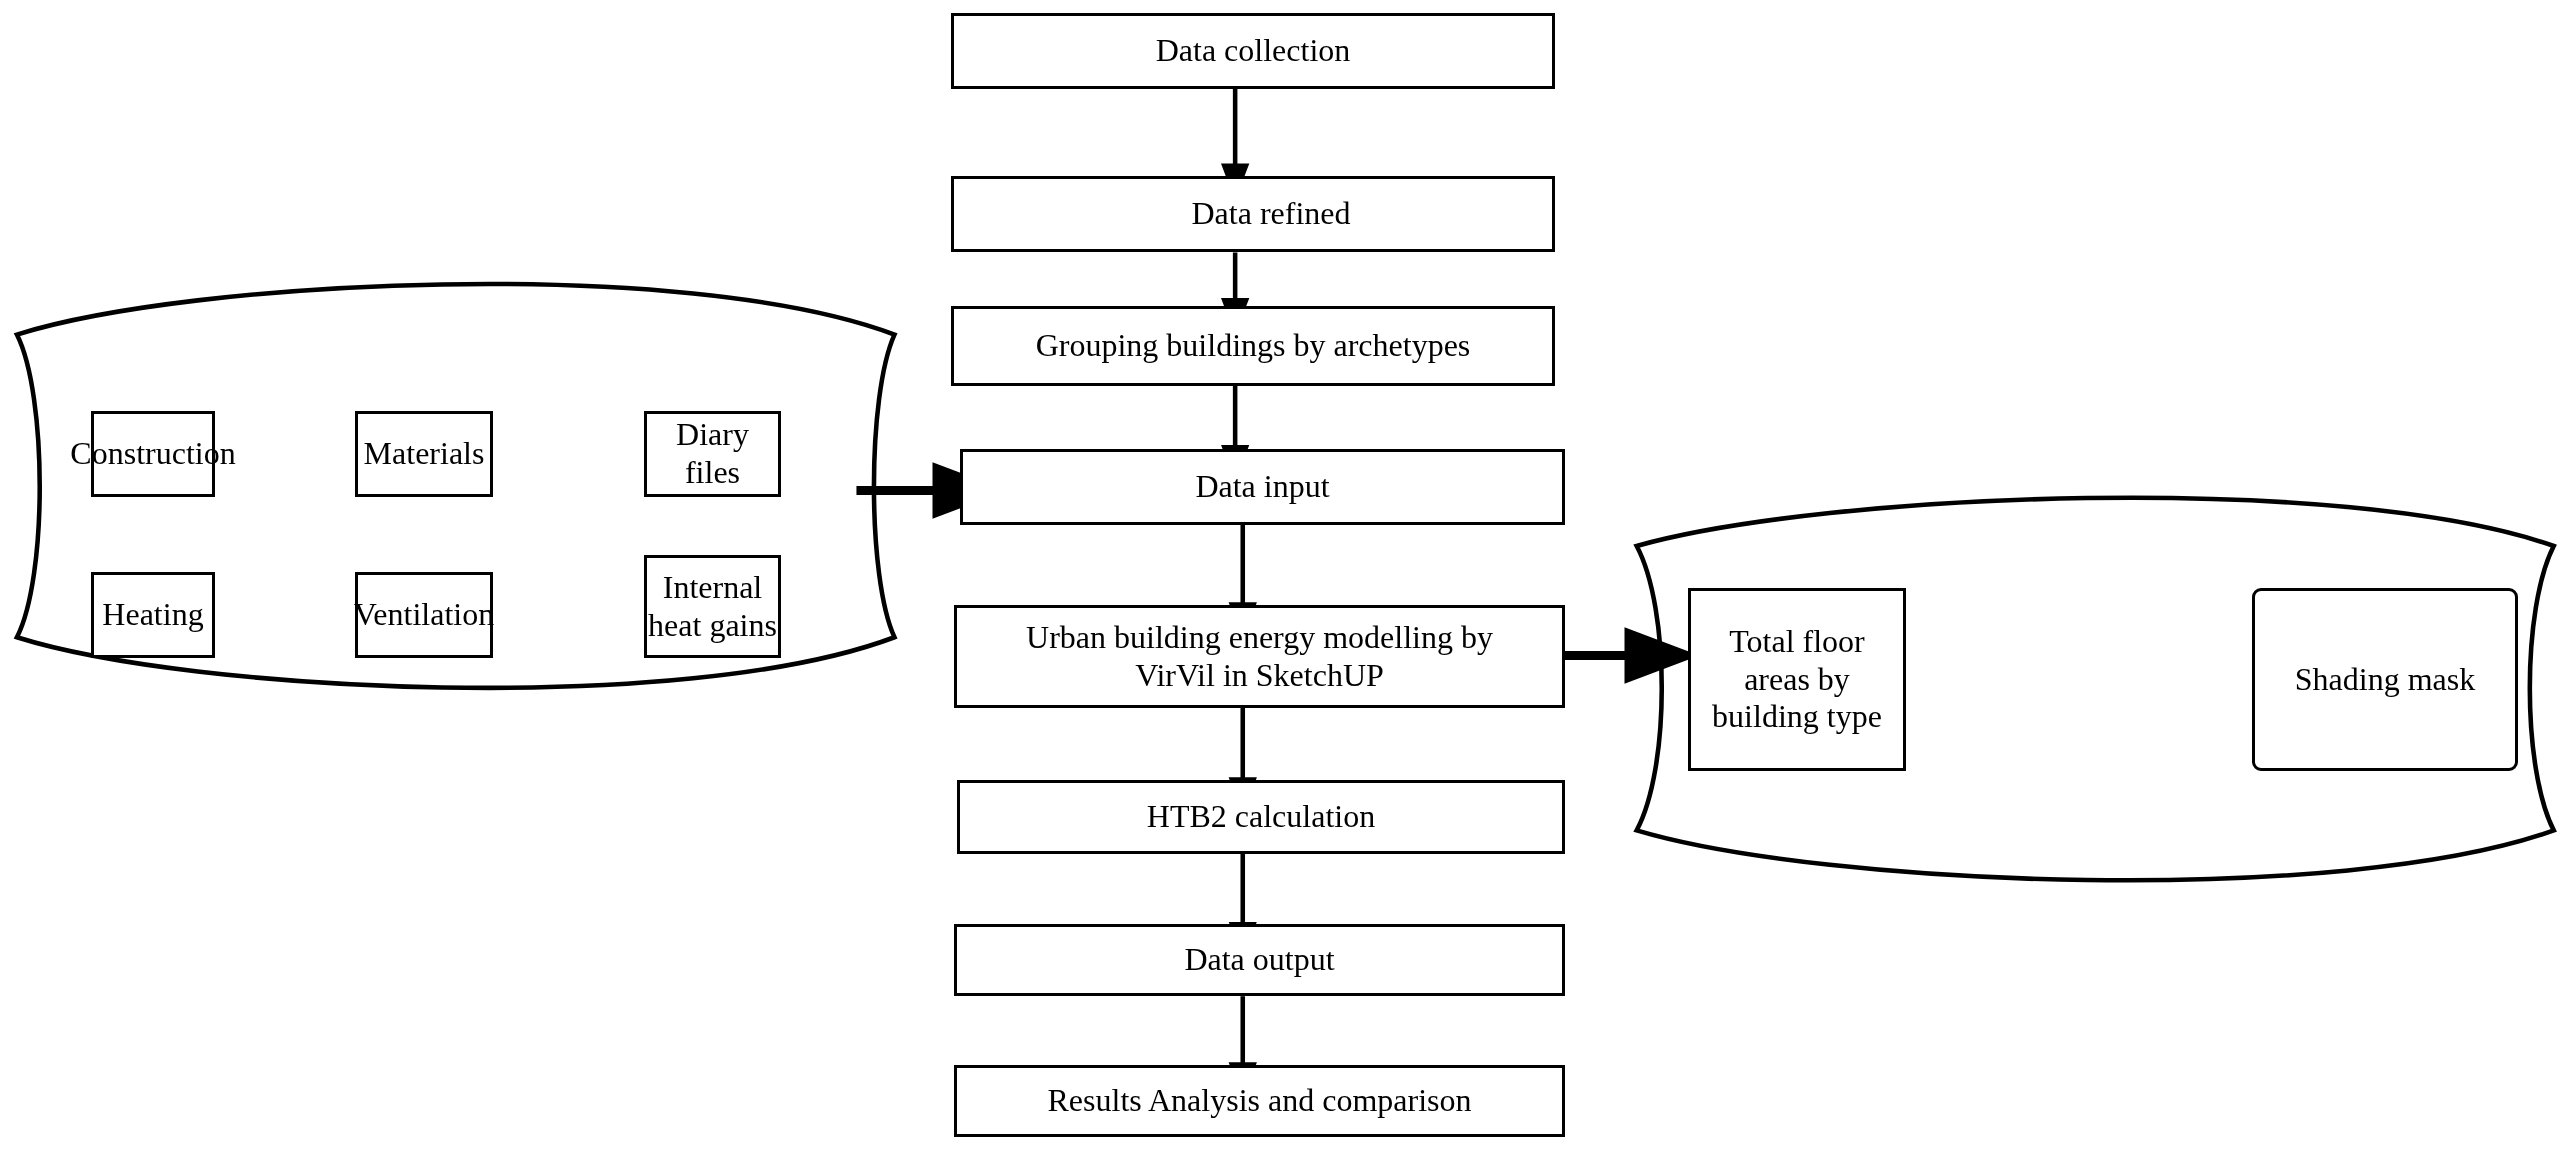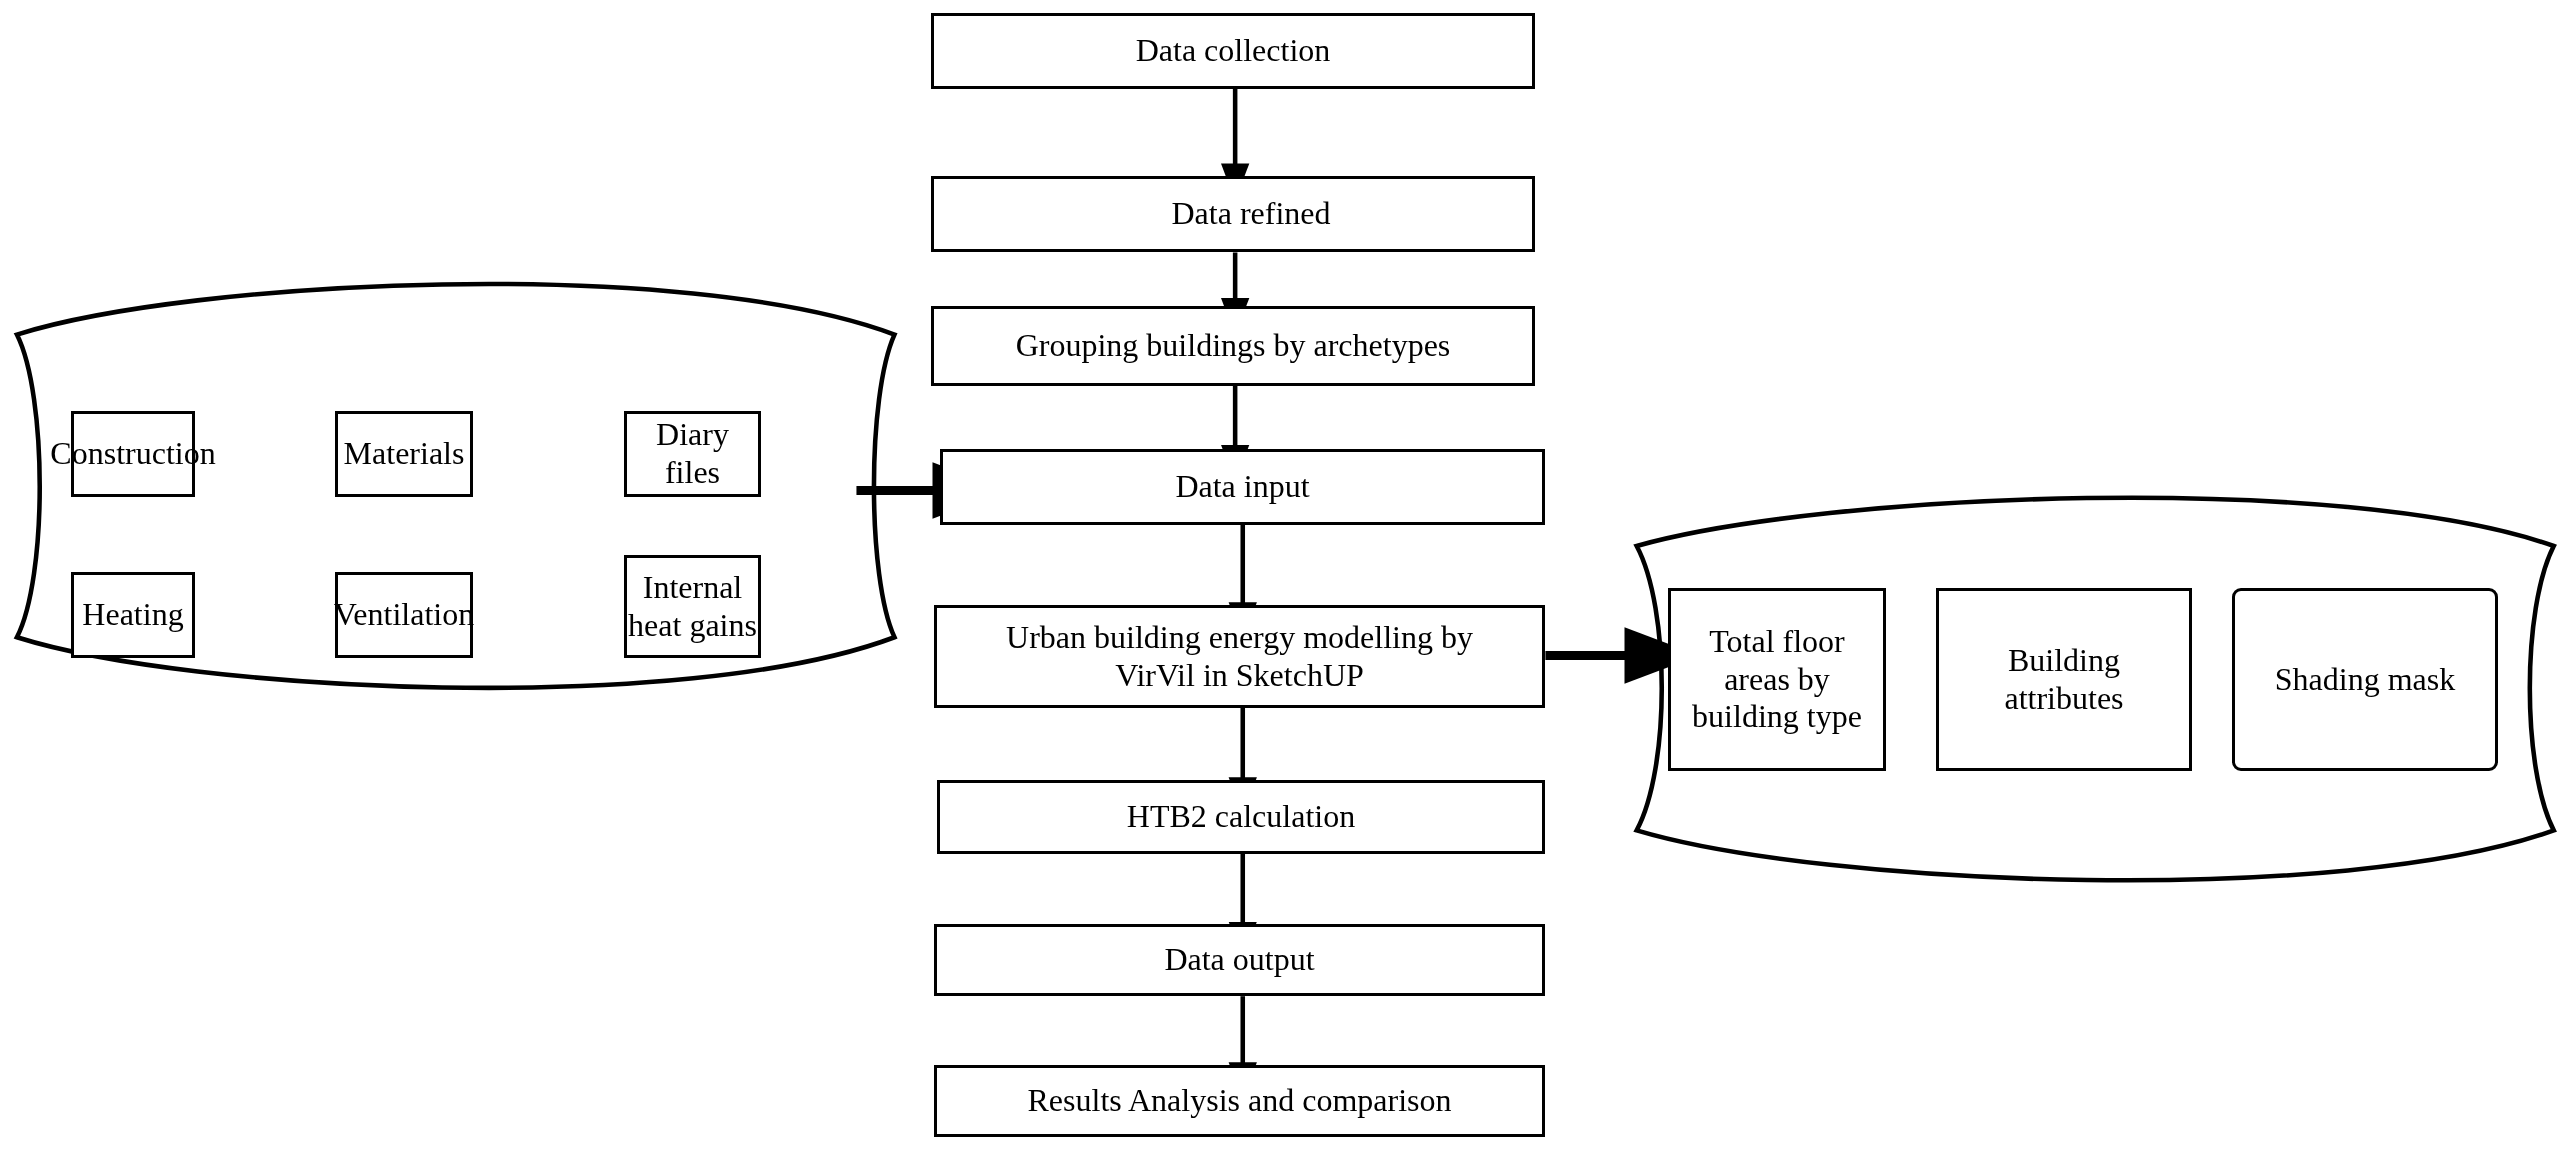--- a/index.html
+++ b/index.html
@@ -27,20 +27,21 @@
     position: absolute;
     box-sizing: border-box;
     background: #ffffff;
     border: 3.8px solid #000000;
     display: flex;
     align-items: center;
     justify-content: center;
     text-align: center;
     color: #000000;
     line-height: 1.18;
+    margin-left: 20px;
   }
   .flow-node {
     font-size: 32px;
   }
   .group-node {
     font-size: 32px;
     border-width: 3.8px;
   }
   .group-label {
     display: block;
@@ -141,23 +142,19 @@
     <span class="group-label">Internal
 heat gains</span>
   </div>
 
   <div class="node group-node" style="left:1668px; top:588px; width:218px; height:183px;">
     <span class="group-label">Total floor
 areas by
 building type</span>
   </div>
 
-  <div class="node group-node" style="left:1936px; top:588px; width:256px; height:183px;">
-    <span class="group-label">Building
-attributes</span>
-  </div>
 
   <div class="node group-node" style="left:2232px; top:588px; width:266px; height:183px;border-radius:9px;">
     <span class="group-label">Shading mask</span>
   </div>
 
 </div>
 
 
 </body></html>

